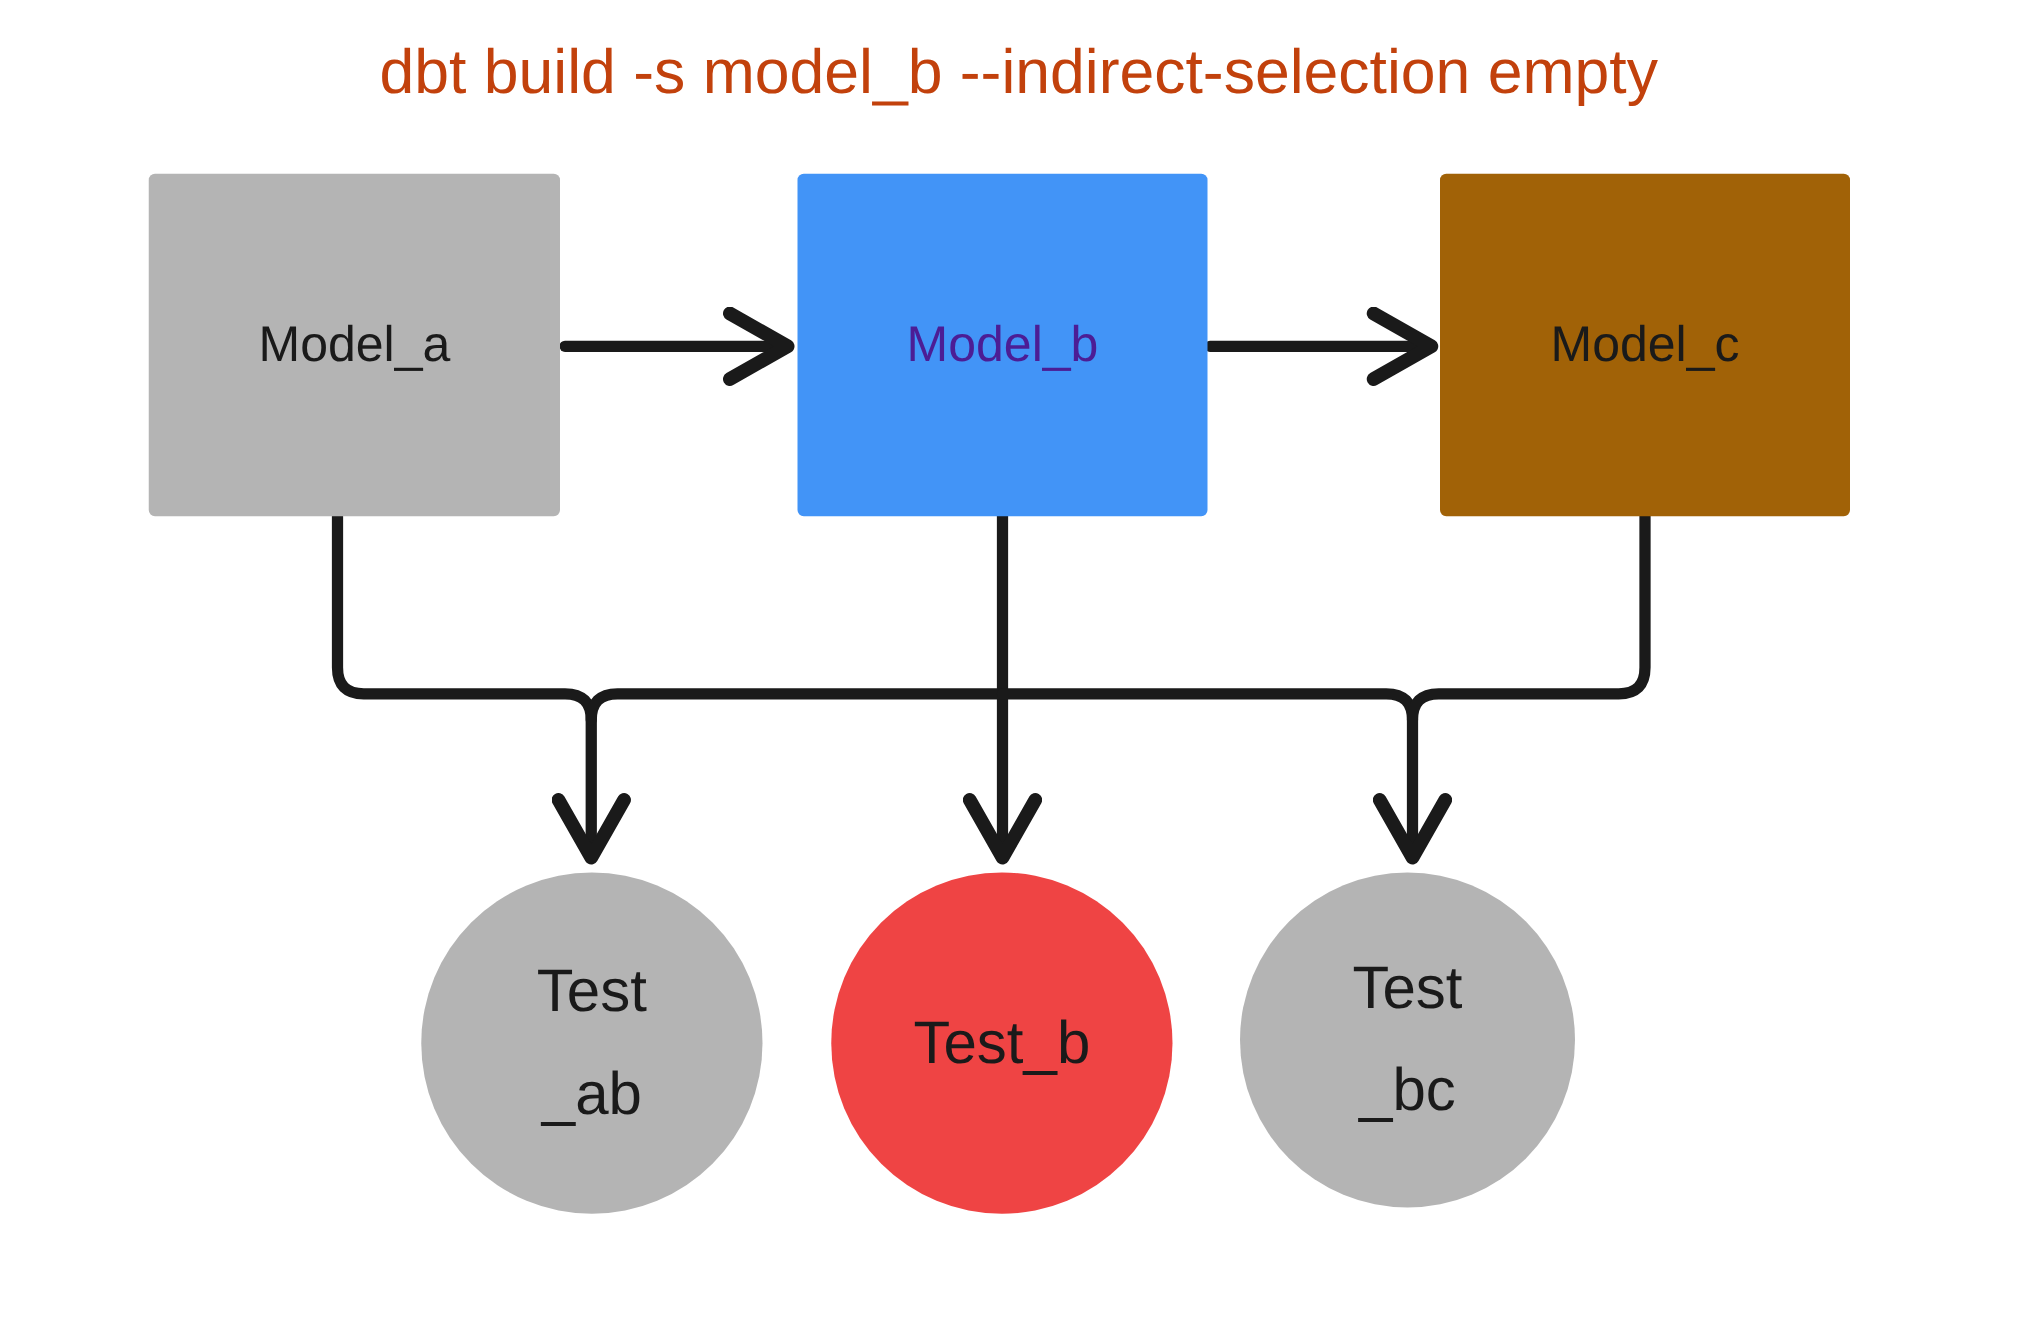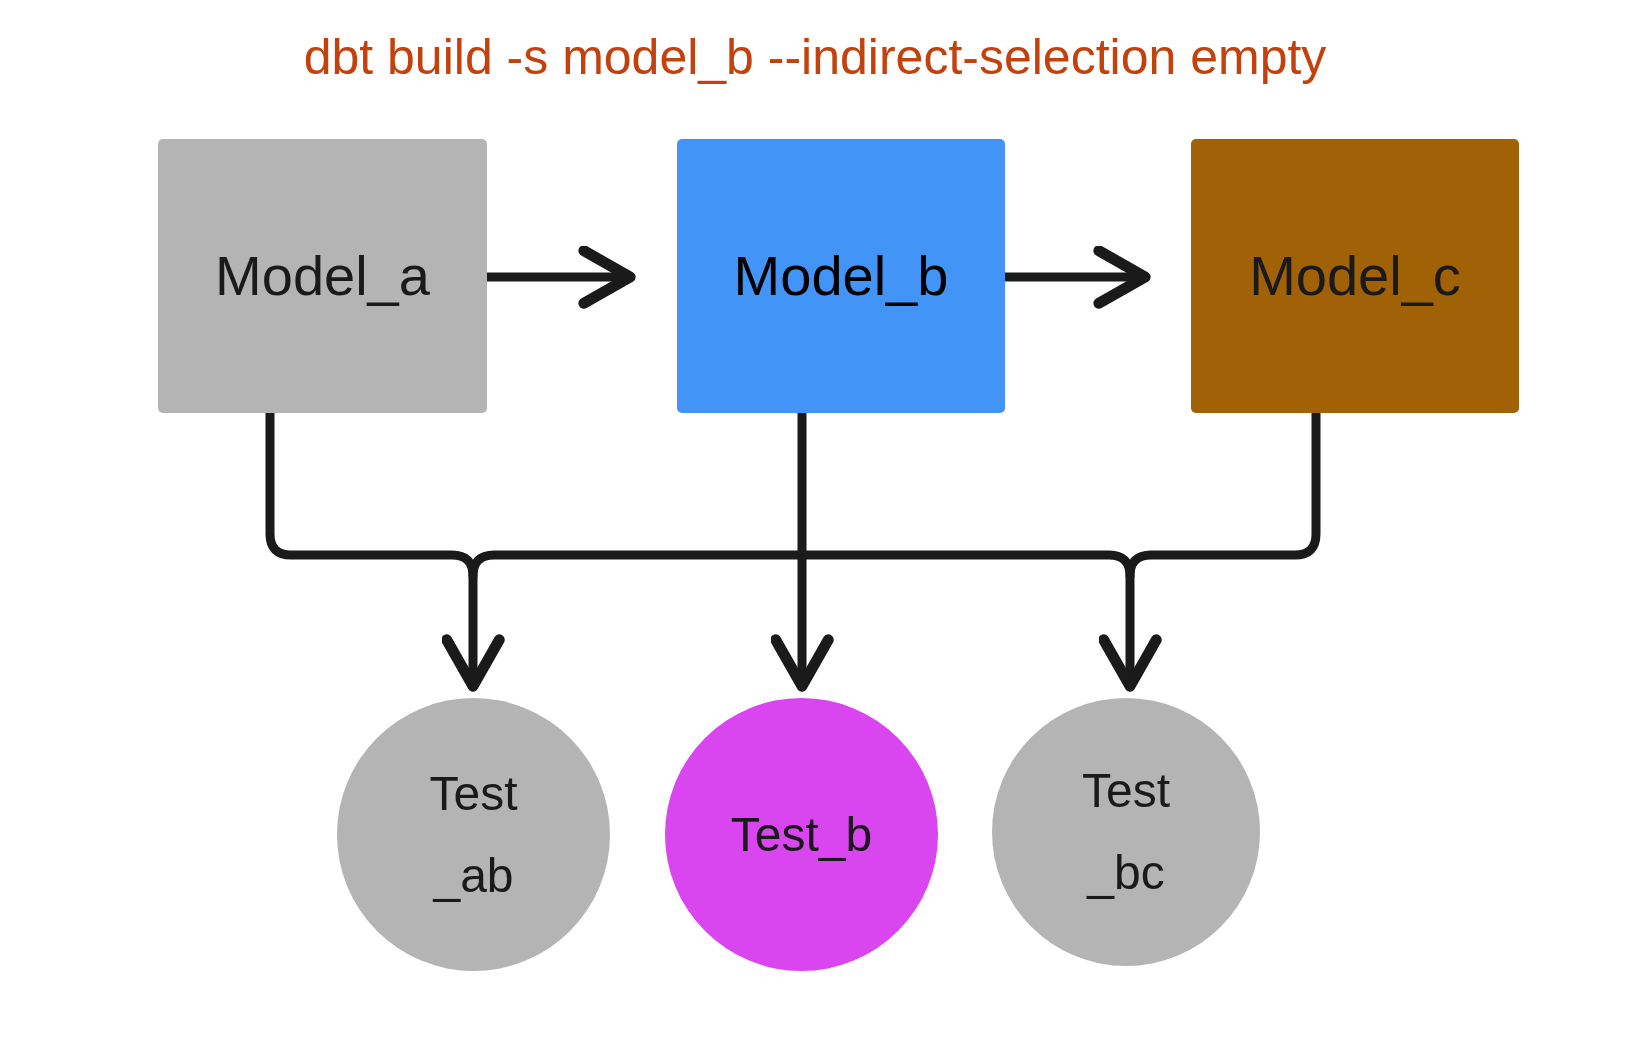--- a/index.html
+++ b/index.html
@@ -37,24 +37,23 @@
     color: #c2410c;
     letter-spacing: 0px;
     white-space: nowrap;
   }
   .node-box {
     position: absolute;
     border-radius: 5px;
     display: flex;
     align-items: center;
     justify-content: center;
-    font-size: 56px;
+    font-size: 40px;
     line-height: 1.15;
     text-align: center;
-    margin-left: 39px;
   }
   .node-circle {
     position: absolute;
     border-radius: 50%;
     display: flex;
     align-items: center;
     justify-content: center;
     font-size: 48px;
     line-height: 1.7;
     text-align: center;
@@ -90,34 +89,34 @@
       <path d="M 802 555 L 1109 555 Q 1130 555 1130 576"></path>
 
       <path d="M 1316 413 L 1316 534 Q 1316 555 1295 555 L 1151 555 Q 1130 555 1130 576 L 1130 684" marker-end="url(#arrow)"></path>
     </g>
   </svg>
 
   <div class="node-box" style="left:119px; top:139px; width:329px; height:274px; background:#b4b4b4; color:#1a1a1a;">
     <span>Model_a</span>
   </div>
 
-  <div class="node-box" style="left:638px; top:139px; width:328px; height:274px; background:#4294f7; color:#000000;">
+  <div class="node-box" style="left:638px; top:139px; width:328px; height:274px; background:#4294f7; color:#4c1d95;">
     <span>Model_b</span>
   </div>
 
   <div class="node-box" style="left:1152px; top:139px; width:328px; height:274px; background:#a16207; color:#1a1a1a;">
     <span>Model_c</span>
   </div>
 
   <div class="node-circle" style="left:337px; top:698px; width:273px; height:273px; background:#b4b4b4; color:#1a1a1a;">
     <span>Test
 _ab</span>
   </div>
 
-  <div class="node-circle" style="left:665px; top:698px; width:273px; height:273px; background:#d946ef; color:#1a1a1a;">
+  <div class="node-circle" style="left:665px; top:698px; width:273px; height:273px; background:#ef4444; color:#1a1a1a;">
     <span>Test_b</span>
   </div>
 
   <div class="node-circle" style="left:992px; top:698px; width:268px; height:268px; background:#b4b4b4; color:#1a1a1a;">
     <span>Test
 _bc</span>
   </div>
 
 </div>
 

